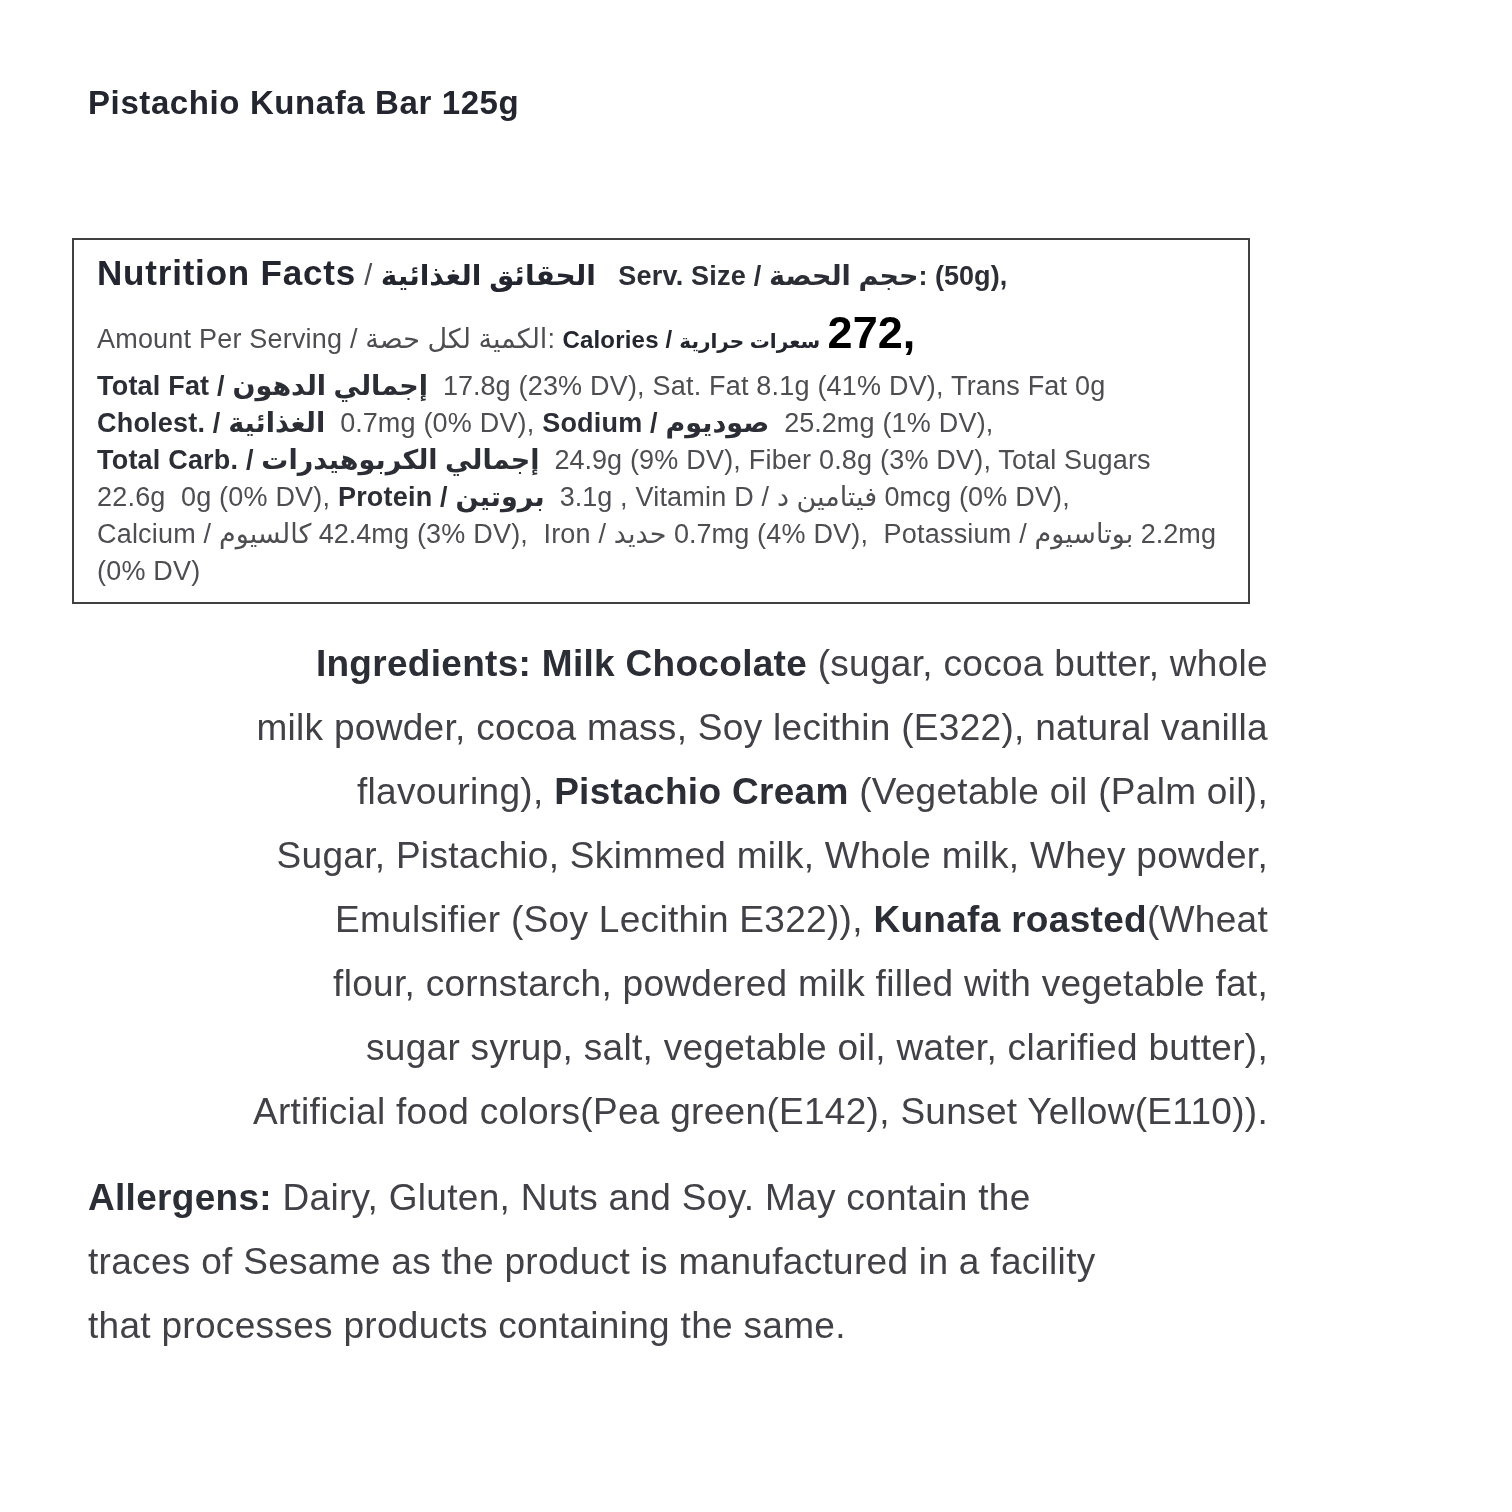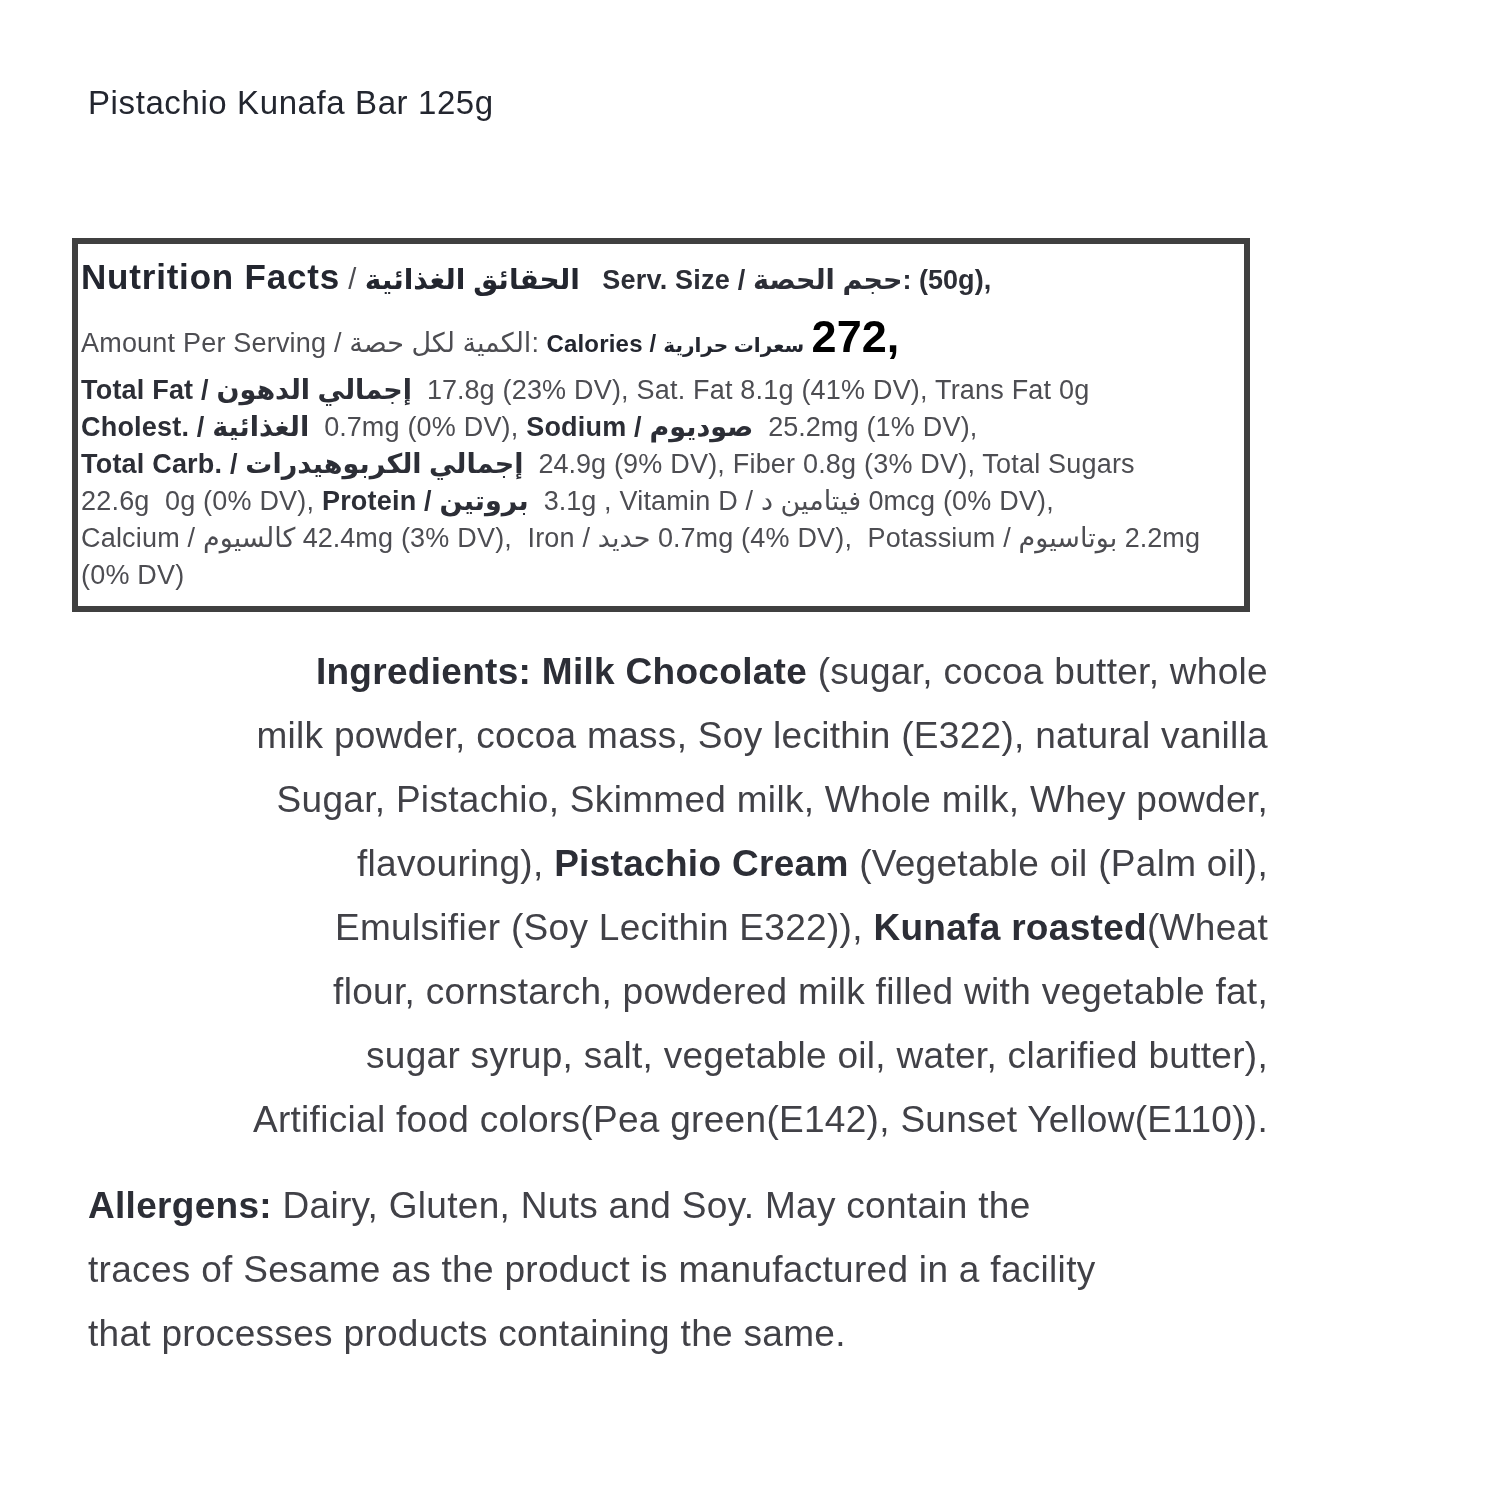--- a/index.html
+++ b/index.html
@@ -10,30 +10,30 @@
   body {
     width: 1512px;
     height: 1512px;
     font-family: "Liberation Sans", "DejaVu Sans", sans-serif;
     color: #47474c;
     overflow: hidden;
   }
   .page-title {
     margin: 84px 0 0 88px;
     font-size: 33px;
-    font-weight: 400;
+    font-weight: 700;
     color: #23262f;
     letter-spacing: 0.6px;
   }
   .nf-box {
     box-sizing: border-box;
     margin: 116px 0 0 72px;
     width: 1178px;
-    border: 6px solid #404040;
-    padding: 9px 16px 12px 3px;
+    border: 2px solid #404040;
+    padding: 9px 16px 12px 23px;
     color: #4d4d52;
   }
   .rich-line {
     white-space: pre-wrap;
   }
   .nf-box .rich-line {
     font-size: 27px;
     line-height: 37px;
     letter-spacing: 0.2px;
   }
@@ -102,22 +102,22 @@
     <div class="rich-line"><span class="seg b">Cholest. / </span><span class="seg arb" dir="rtl">الغذائية</span><span class="seg r">  0.7mg (0% DV), </span><span class="seg b">Sodium / </span><span class="seg arb" dir="rtl">صوديوم</span><span class="seg r">  25.2mg (1% DV),</span></div>
     <div class="rich-line"><span class="seg b">Total Carb. / </span><span class="seg arb" dir="rtl">إجمالي الكربوهيدرات</span><span class="seg r">  24.9g (9% DV), Fiber 0.8g (3% DV), Total Sugars</span></div>
     <div class="rich-line"><span class="seg r">22.6g  0g (0% DV), </span><span class="seg b">Protein / </span><span class="seg arb" dir="rtl">بروتين</span><span class="seg r">  3.1g , Vitamin D / </span><span class="seg ar" dir="rtl">فيتامين د</span><span class="seg r"> 0mcg (0% DV),</span></div>
     <div class="rich-line"><span class="seg r">Calcium / </span><span class="seg ar" dir="rtl">كالسيوم</span><span class="seg r"> 42.4mg (3% DV),  Iron / </span><span class="seg ar" dir="rtl">حديد</span><span class="seg r"> 0.7mg (4% DV),  Potassium / </span><span class="seg ar" dir="rtl">بوتاسيوم</span><span class="seg r"> 2.2mg</span></div>
     <div class="rich-line"><span class="seg r">(0% DV)</span></div>
   </div>
 
 <div class="para ingredients">
     <div class="rich-line"><span class="seg b">Ingredients: Milk Chocolate </span><span class="seg r">(sugar, cocoa butter, whole</span></div>
     <div class="rich-line"><span class="seg r">milk powder, cocoa mass, Soy lecithin (E322), natural vanilla</span></div>
+    <div class="rich-line"><span class="seg r">flavouring), </span><span class="seg b">Pistachio Cream</span><span class="seg r"> (Vegetable oil (Palm oil),</span></div>
     <div class="rich-line"><span class="seg r">Sugar, Pistachio, Skimmed milk, Whole milk, Whey powder,</span></div>
-    <div class="rich-line"><span class="seg r">flavouring), </span><span class="seg b">Pistachio Cream</span><span class="seg r"> (Vegetable oil (Palm oil),</span></div>
     <div class="rich-line"><span class="seg r">Emulsifier (Soy Lecithin E322)), </span><span class="seg b">Kunafa roasted</span><span class="seg r">(Wheat</span></div>
     <div class="rich-line"><span class="seg r">flour, cornstarch, powdered milk filled with vegetable fat,</span></div>
     <div class="rich-line"><span class="seg r">sugar syrup, salt, vegetable oil, water, clarified butter),</span></div>
     <div class="rich-line"><span class="seg r">Artificial food colors(Pea green(E142), Sunset Yellow(E110)).</span></div>
   </div>
 
 <div class="para allergens">
     <div class="rich-line"><span class="seg b">Allergens: </span><span class="seg r">Dairy, Gluten, Nuts and Soy. May contain the</span></div>
     <div class="rich-line"><span class="seg r">traces of Sesame as the product is manufactured in a facility</span></div>
     <div class="rich-line"><span class="seg r">that processes products containing the same.</span></div>

